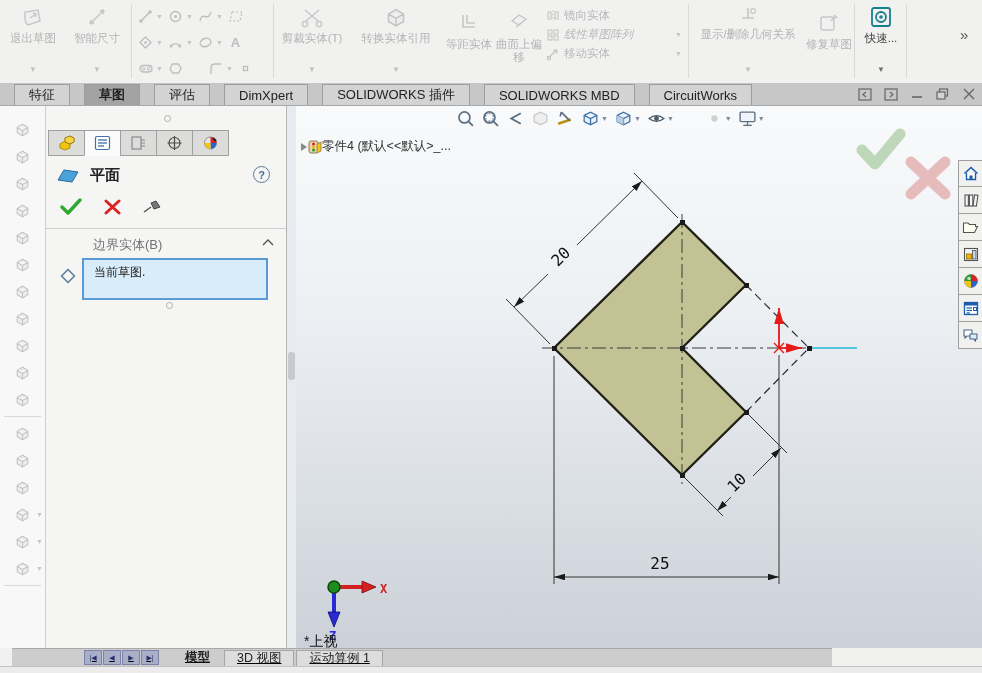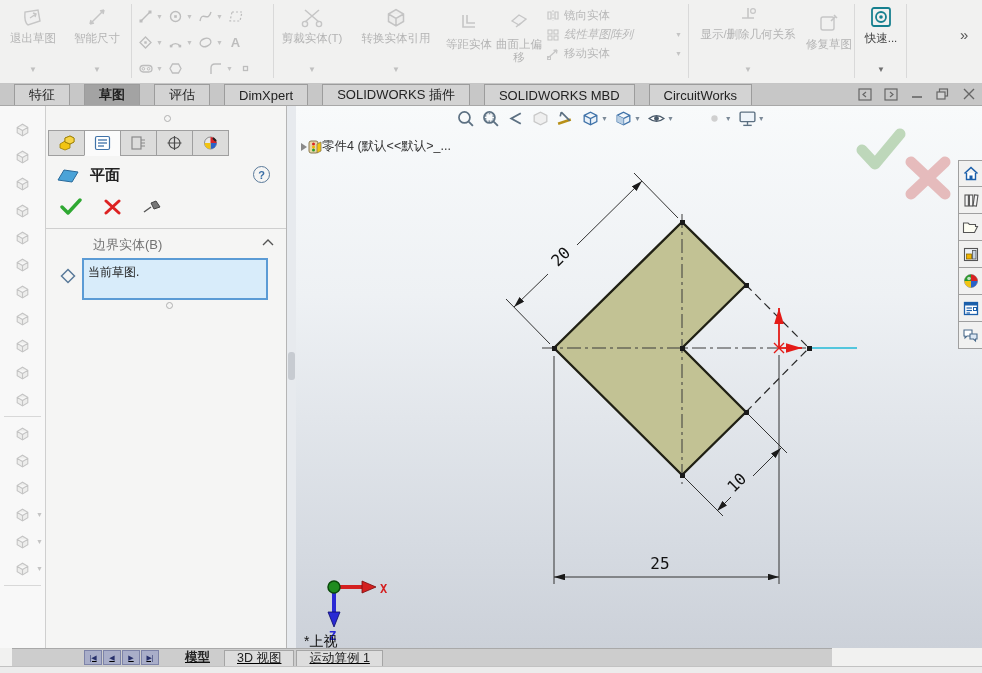--- a/index.html
+++ b/index.html
@@ -55,21 +55,21 @@
     font-size:15px; font-weight:bold; color:#222; }
   #pm-help { position:absolute; right:16px; top:60px; width:17px; height:17px; border:1.5px solid #5a7a9a;
     border-radius:50%; color:#3a6ea5; font-size:11px; font-weight:bold; display:flex;
     align-items:center; justify-content:center; }
   #pm-actions { position:absolute; left:14px; top:92px; display:flex; gap:22px; align-items:center; }
   #pm-sep { position:absolute; left:0; top:122px; width:100%; height:1px; background:#cfcfcf; }
   #pm-group { position:absolute; left:8px; top:130px; font-size:13px; font-weight:normal; color:#737373;margin-left:39px; }
   #pm-chevron { position:absolute; right:12px; top:132px; }
   #sel-diamond { position:absolute; left:14px; top:162px; }
   #sel-box { position:absolute; left:36px; top:152px; width:186px; height:42px;
-    background:#d8ecfa; border:2px solid #5b9bd5; font-size:12px; color:#222; padding:4px 4px; }
+    background:#d8ecfa; border:2px solid #5b9bd5; font-size:12px; color:#222; padding:4px 10px; }
 
   
   #splitter { position:absolute; left:287px; top:106px; width:9px; height:542px; background:#e7eaee; }
   #splitter .grip { position:absolute; left:1px; top:246px; width:7px; height:28px;
     background:#c7cbd1; border-radius:3px; }
 
   
   #viewport { position:absolute; left:296px; top:106px; width:686px; height:542px;
     background:linear-gradient(180deg,#f8fafb 0%, #eef1f4 35%, #d6dbe2 80%, #ccd1d9 100%); }
   #hud { position:absolute; left:160px; top:3px; display:flex; align-items:center; gap:6px; }

